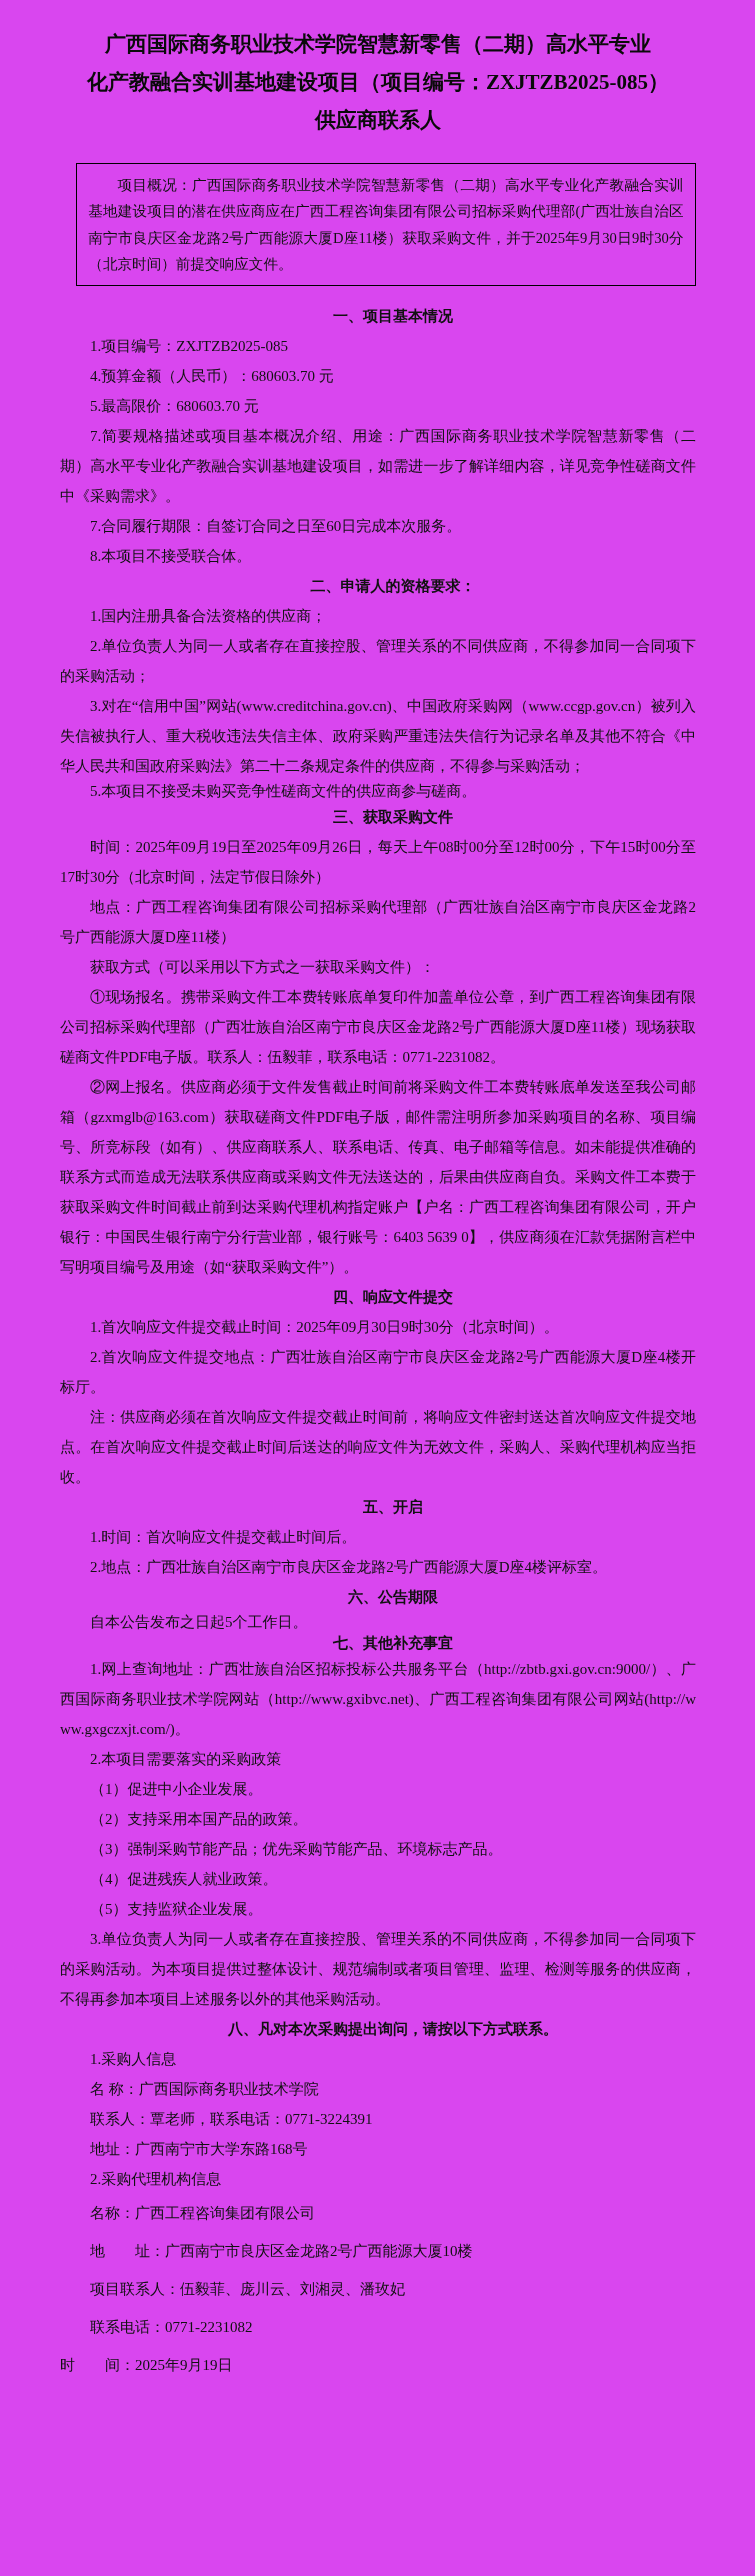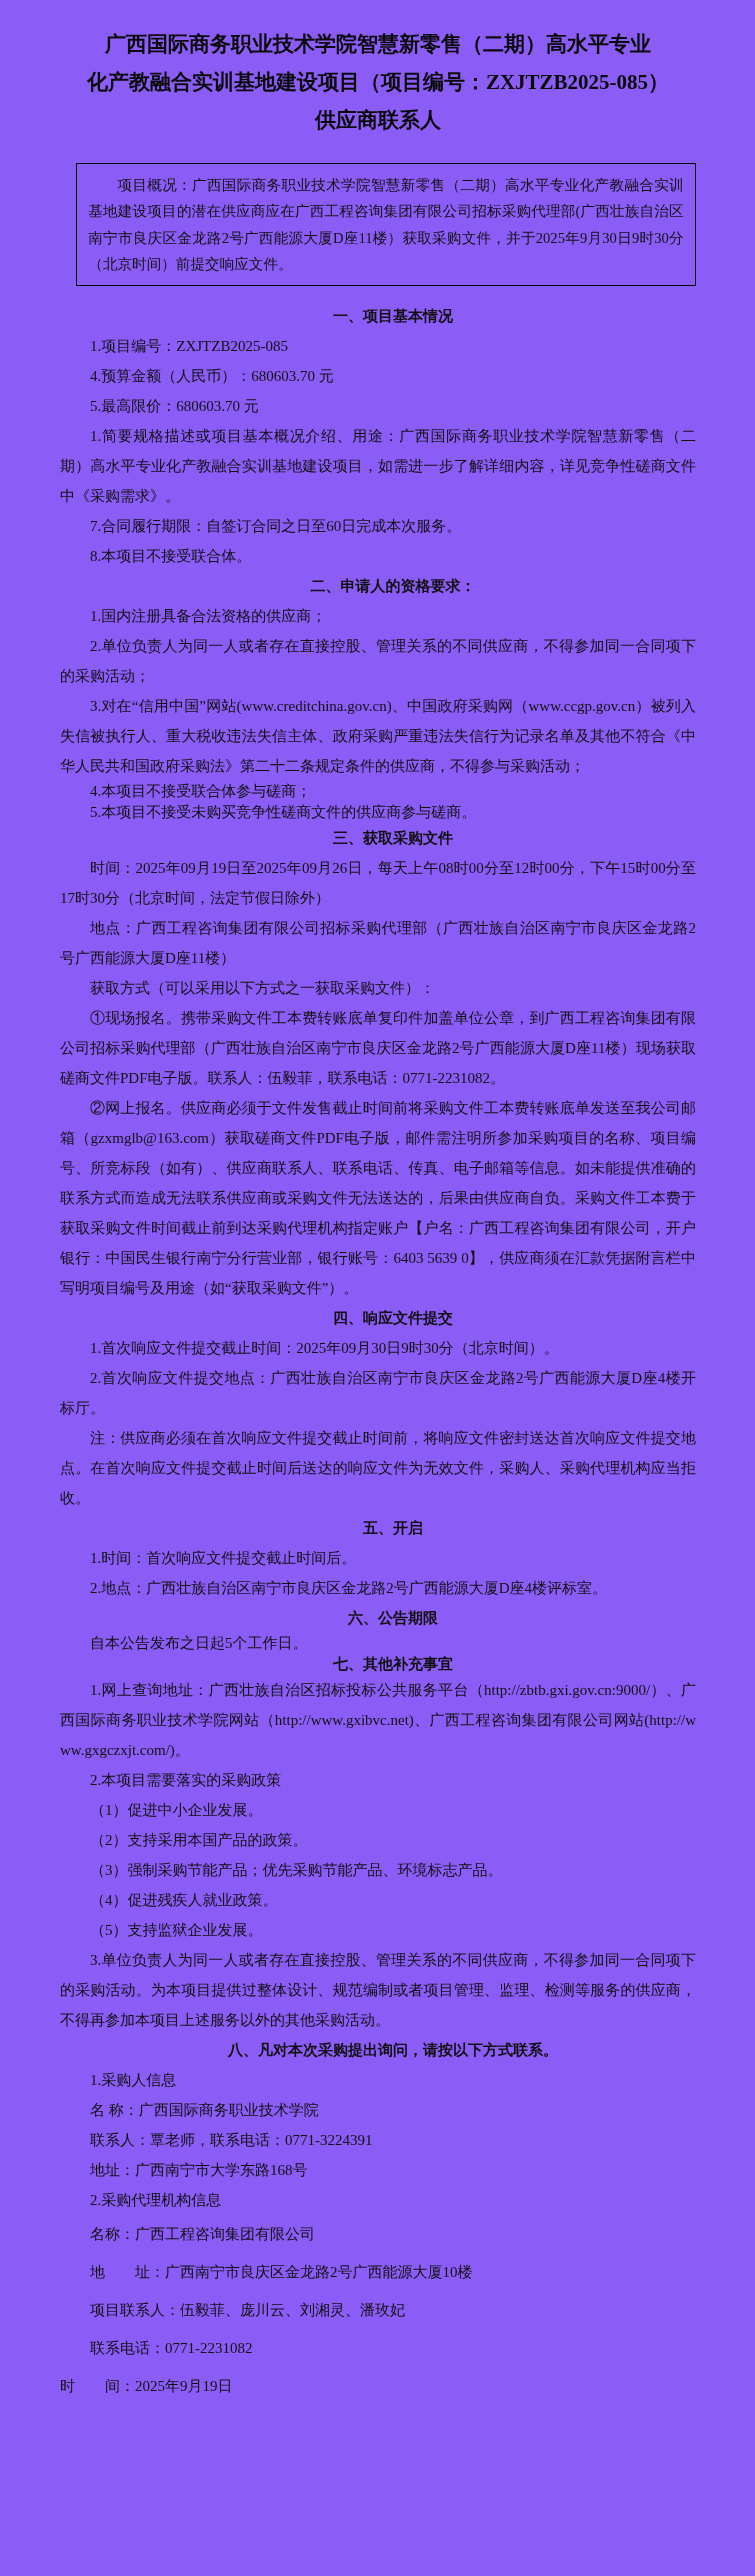--- a/index.html
+++ b/index.html
@@ -4,21 +4,21 @@
 <style>
   html, body {
     margin: 0;
     padding: 0;
     background: #ffffff;
   }
   .page {
     width: 756px;
     min-height: 2576px;
     box-sizing: border-box;
-    background: #8b5cf6;
+    background: #d946ef;
     color: #111111;
     padding: 24.6px 60px 38px 60px;
     font-family: "Liberation Serif", "DejaVu Serif", serif;
   }
   .doc-title {
     font-weight: bold;
     text-align: center;
     font-size: 21px;
     line-height: 38px;
     margin: 0 0 24.6px 0;
@@ -73,28 +73,27 @@
 
   <div class="summary-box">
     <p class="box-p">项目概况：广西国际商务职业技术学院智慧新零售（二期）高水平专业化产教融合实训基地建设项目的潜在供应商应在广西工程咨询集团有限公司招标采购代理部(广西壮族自治区南宁市良庆区金龙路2号广西能源大厦D座11楼）获取采购文件，并于2025年9月30日9时30分（北京时间）前提交响应文件。</p>
   </div>
 
   <div class="doc-body" id="doc-body">
       <h2 class="hd">一、项目基本情况</h2>
       <p class="para">1.项目编号：ZXJTZB2025-085</p>
       <p class="para">4.预算金额（人民币）：680603.70 元</p>
       <p class="para">5.最高限价：680603.70 元</p>
-      <p class="para">1.简要规格描述或项目基本概况介绍、用途：广西国际商务职业技术学院智慧新零售（二期）高水平专业化产教融合实训基地建设项目，如需进一步了解详细内容，详见竞争性磋商文件中《采购需求》。</p>
+      <p class="para">7.简要规格描述或项目基本概况介绍、用途：广西国际商务职业技术学院智慧新零售（二期）高水平专业化产教融合实训基地建设项目，如需进一步了解详细内容，详见竞争性磋商文件中《采购需求》。</p>
       <p class="para">7.合同履行期限：自签订合同之日至60日完成本次服务。</p>
       <p class="para">8.本项目不接受联合体。</p>
       <h2 class="hd">二、申请人的资格要求：</h2>
       <p class="para">1.国内注册具备合法资格的供应商；</p>
       <p class="para">2.单位负责人为同一人或者存在直接控股、管理关系的不同供应商，不得参加同一合同项下的采购活动；</p>
       <p class="para">3.对在“信用中国”网站(www.creditchina.gov.cn)、中国政府采购网（www.ccgp.gov.cn）被列入失信被执行人、重大税收违法失信主体、政府采购严重违法失信行为记录名单及其他不符合《中华人民共和国政府采购法》第二十二条规定条件的供应商，不得参与采购活动；</p>
-      <p class="para tight">4.本项目不接受联合体参与磋商；</p>
       <p class="para tight">5.本项目不接受未购买竞争性磋商文件的供应商参与磋商。</p>
       <h2 class="hd">三、获取采购文件</h2>
       <p class="para">时间：2025年09月19日至2025年09月26日，每天上午08时00分至12时00分，下午15时00分至17时30分（北京时间，法定节假日除外）</p>
       <p class="para">地点：广西工程咨询集团有限公司招标采购代理部（广西壮族自治区南宁市良庆区金龙路2号广西能源大厦D座11楼）</p>
       <p class="para">获取方式（可以采用以下方式之一获取采购文件）：</p>
       <p class="para">①现场报名。携带采购文件工本费转账底单复印件加盖单位公章，到广西工程咨询集团有限公司招标采购代理部（广西壮族自治区南宁市良庆区金龙路2号广西能源大厦D座11楼）现场获取磋商文件PDF电子版。联系人：伍毅菲，联系电话：0771-2231082。</p>
       <p class="para">②网上报名。供应商必须于文件发售截止时间前将采购文件工本费转账底单发送至我公司邮箱（gzxmglb@163.com）获取磋商文件PDF电子版，邮件需注明所参加采购项目的名称、项目编号、所竞标段（如有）、供应商联系人、联系电话、传真、电子邮箱等信息。如未能提供准确的联系方式而造成无法联系供应商或采购文件无法送达的，后果由供应商自负。采购文件工本费于获取采购文件时间截止前到达采购代理机构指定账户【户名：广西工程咨询集团有限公司，开户银行：中国民生银行南宁分行营业部，银行账号：6403 5639 0】，供应商须在汇款凭据附言栏中写明项目编号及用途（如“获取采购文件”）。</p>
       <h2 class="hd">四、响应文件提交</h2>
       <p class="para">1.首次响应文件提交截止时间：2025年09月30日9时30分（北京时间）。</p>
       <p class="para">2.首次响应文件提交地点：广西壮族自治区南宁市良庆区金龙路2号广西能源大厦D座4楼开标厅。</p>

